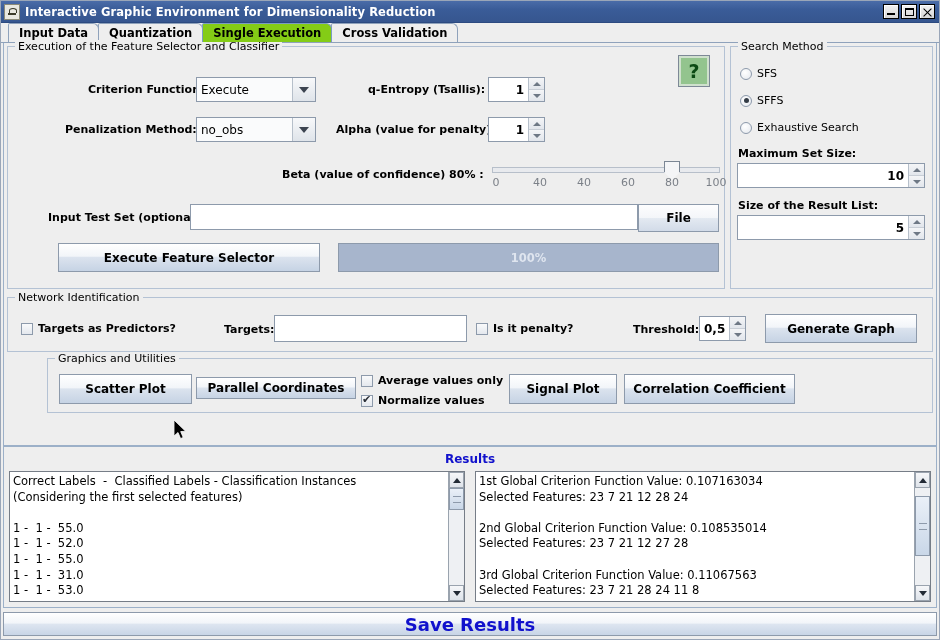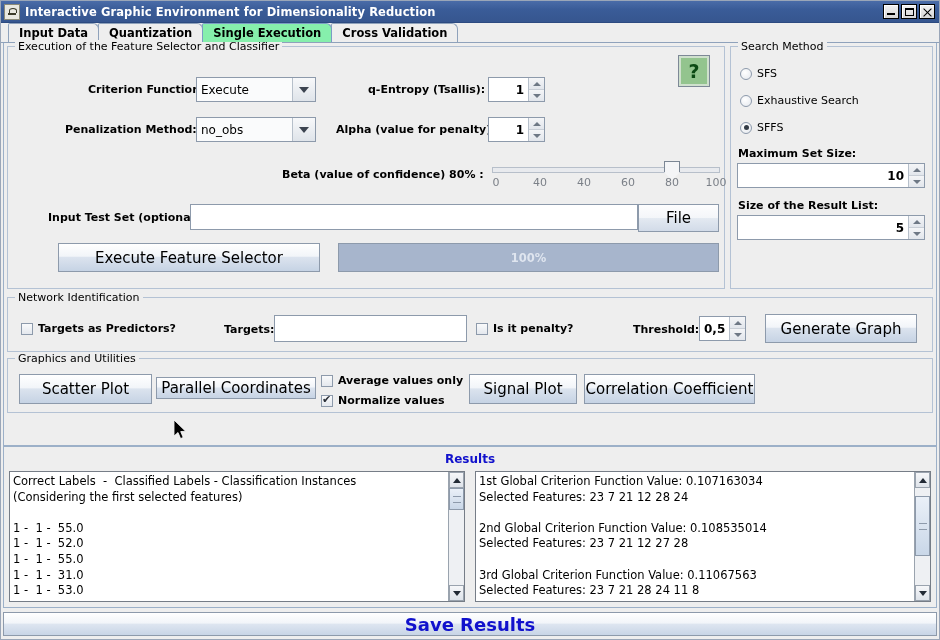--- a/index.html
+++ b/index.html
@@ -86,21 +86,21 @@
     background: #eeeeee;
     border: 1px solid #8fa2bb;
     border-bottom: none;
     border-radius: 2px 6px 0 0;
     margin-right: -1px;
     position: relative;
     white-space: nowrap;
     box-sizing: border-box;
   }
   .tab.active {
-    background: #86efac;
+    background: #84cc16;
     border-color: #7b9cc4;
     z-index: 2;
   }
   .tabstrip .filler { flex: 1 1 auto; height: 1px; }
 
   
   .content {
     flex: 1 1 auto;
     background: #eeeeee;
     border: 1px solid #9cb0c8;
@@ -193,21 +193,21 @@
   .textfield {
     background: #ffffff;
     border: 1px solid #8d9aab;
     height: 26px;
     box-sizing: border-box;
   }
 
   .btn {
     background: linear-gradient(to bottom,#ffffff 0%, #f2f5f9 45%, #dbe3ee 50%, #c6d3e4 100%);
     border: 1px solid #8d9aab;
-    font-size: 15px; font-weight: normal;
+    font-size: 12px; font-weight: bold;
     color: #000;
     display: flex; align-items: center; justify-content: center;
     box-sizing: border-box;
     white-space: nowrap;
     text-align: right;
   }
   .btn.plain {
     background: linear-gradient(to bottom,#fdfdfe 0%, #f4f6f9 48%, #e3e9f1 52%, #d2dbe8 100%);
   }
 
@@ -495,26 +495,26 @@
 
       <div class="right-pane">
         <div class="group" style="height:243px; padding-top:12px;">
           <div class="legend">Search Method</div>
 
           <div class="radio-row" style="margin:8px 0 0 3px;">
             <div class="radio"></div>
             <div class="lbl-n">SFS</div>
           </div>
           <div class="radio-row" style="margin:14px 0 0 3px;">
+            <div class="radio on"></div>
+            <div class="lbl-n">SFFS</div>
+          </div>
+          <div class="radio-row" style="margin:14px 0 0 3px;">
             <div class="radio"></div>
             <div class="lbl-n">Exhaustive Search</div>
-          </div>
-          <div class="radio-row" style="margin:14px 0 0 3px;">
-            <div class="radio on"></div>
-            <div class="lbl-n">SFFS</div>
           </div>
 
           <div class="lbl" style="margin:13px 0 3px 1px;">Maximum Set Size:</div>
           <div class="spinner" style="width:188px;">
             <div class="sval">10</div>
             <div class="sbtns">
               <div class="sb">
                   <div class="up-tri"></div>
                 </div>
               <div class="sb">
@@ -564,21 +564,21 @@
             </div>
           <div class="sb">
               <div class="dn-tri"></div>
             </div>
         </div>
       </div>
 
       <div class="btn" style="position:absolute; left:757px; top:16px; width:152px; height:29px;">Generate Graph</div>
     </div>
 
-    <div class="group" style="height:55px;">
+    <div class="group" style="height:55px;margin-left:40px;">
       <div class="legend">Graphics and Utilities</div>
 
       <div class="btn" style="position:absolute; left:11px; top:15px; width:133px; height:30px;">Scatter Plot</div>
       <div class="btn" style="position:absolute; left:148px; top:18px; width:160px; height:22px;">Parallel Coordinates</div>
 
       <div class="check-row" style="position:absolute; left:313px; top:15px;">
         <div class="cbox"></div>
         <div class="lbl">Average values only</div>
       </div>
       <div class="check-row" style="position:absolute; left:313px; top:35px;">

